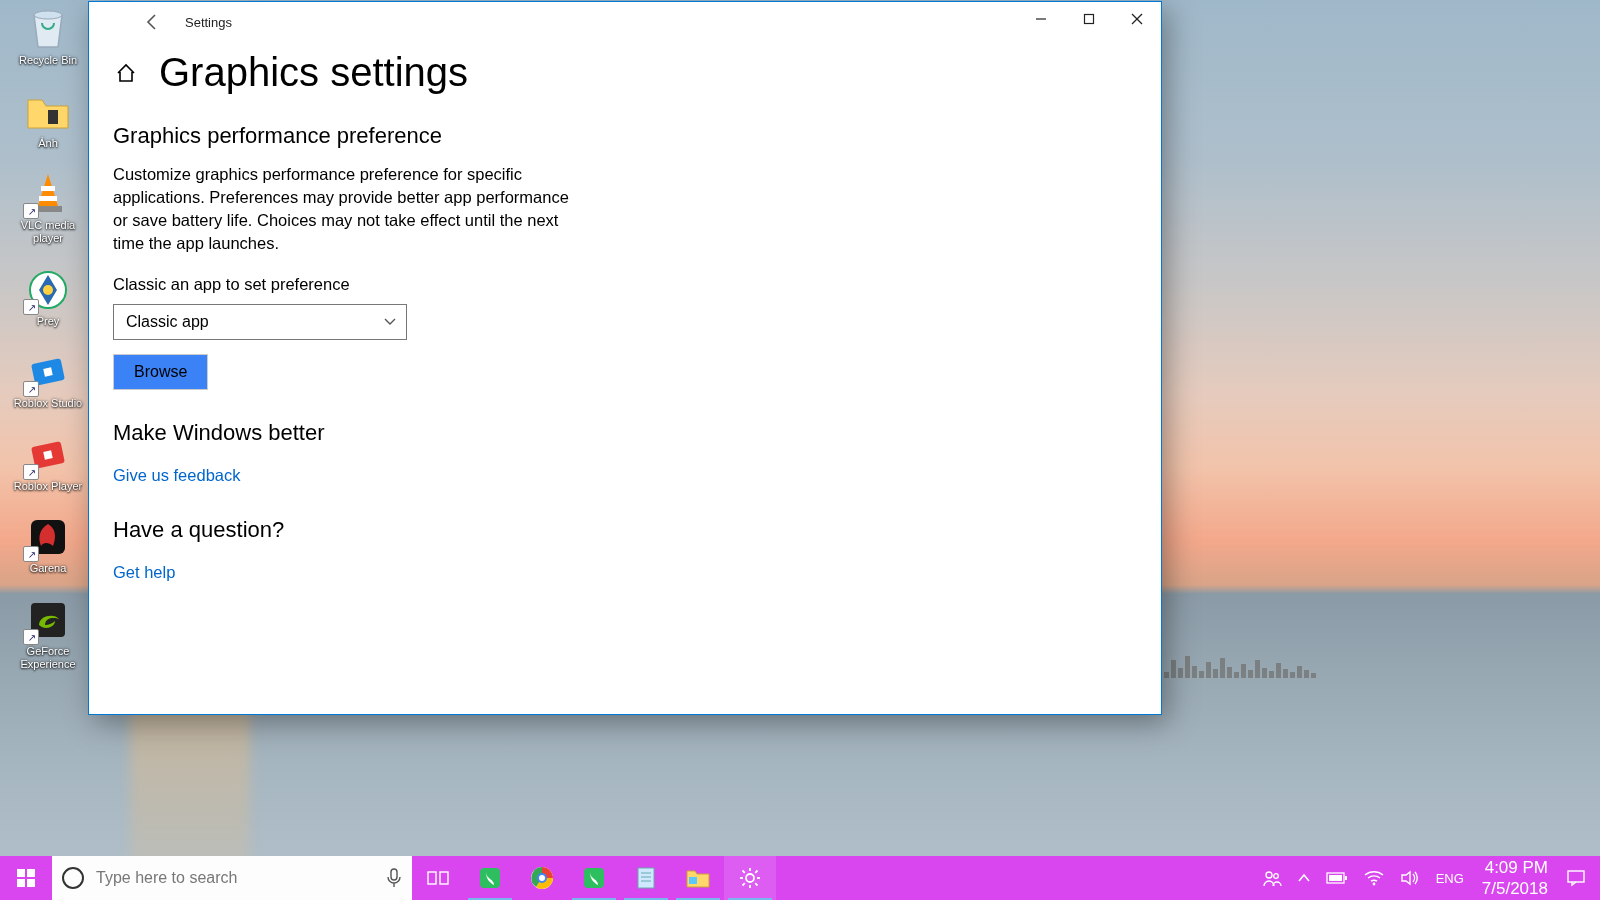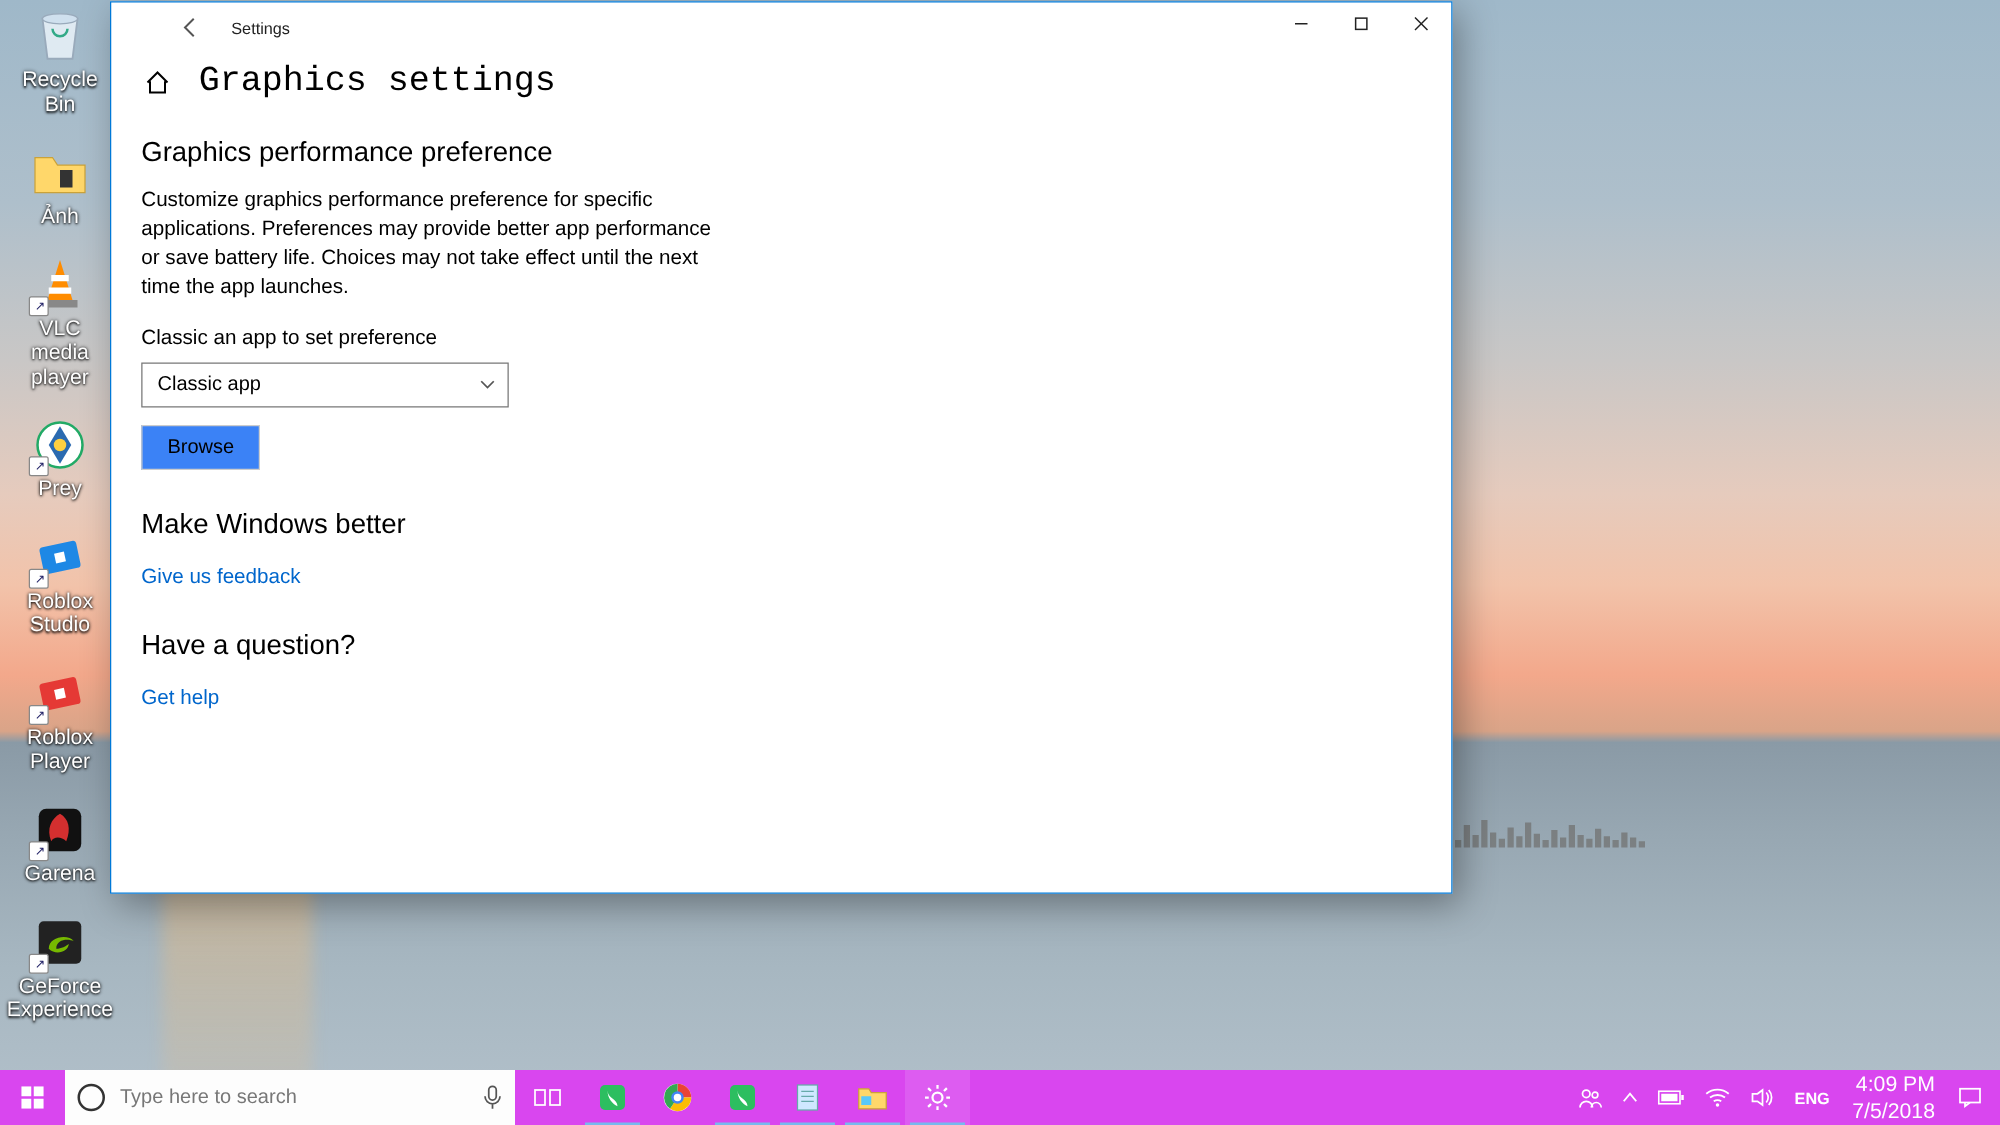--- a/index.html
+++ b/index.html
@@ -27,21 +27,21 @@
   }
   .skyline i { display:block; width:5px; background:#5a5048; }
 
   
   .desktop-icons {
     position:absolute; left:6px; top:6px; width:90px;
     display:flex; flex-direction:column; gap:22px;
   }
   .dicon { width:84px; display:flex; flex-direction:column; align-items:center; cursor:pointer; }
   .dicon .glyph { width:46px; height:46px; display:flex; align-items:center; justify-content:center; }
-  .dicon .label { font-size:17px; color:#fff; text-shadow:0 1px 2px rgba(0,0,0,0.9),0 0 3px rgba(0,0,0,0.8); text-align:center; line-height:1.15; margin-top:2px; }
+  .dicon .label { font-size:11px; color:#fff; text-shadow:0 1px 2px rgba(0,0,0,0.9),0 0 3px rgba(0,0,0,0.8); text-align:center; line-height:1.15; margin-top:2px; }
   .shortcut-arrow { position:relative; }
   .shortcut-arrow::after { content:""; position:absolute; left:-2px; bottom:-2px; width:14px; height:14px; background:#fff; border:1px solid #888; border-radius:2px; }
   .shortcut-arrow::before { content:"↗"; position:absolute; left:0px; bottom:-2px; width:14px; height:14px; font-size:10px; color:#226; z-index:2; text-align:center; line-height:14px; }
 
   
   .window {
     position:absolute; left:88px; top:1px; width:1074px; height:714px;
     background:#fff; border:1px solid #0078d7; border-top-width:1px;
     box-shadow: 6px 8px 28px rgba(0,0,0,0.35);
     display:flex; flex-direction:column;
@@ -50,21 +50,21 @@
   .tb-left { display:flex; align-items:center; gap:18px; padding-left:14px; }
   .back-btn { width:28px; height:28px; display:flex; align-items:center; justify-content:center; cursor:pointer; color:#555; }
   .tb-title { font-size:13px; color:#222; }
   .tb-spacer { flex:1; }
   .win-controls { display:flex; }
   .win-btn { width:48px; height:34px; display:flex; align-items:center; justify-content:center; cursor:pointer; color:#222; }
 
   .content { padding: 14px 24px 0 24px; overflow:hidden; flex:1; color:#000; }
   .page-header { display:flex; align-items:center; gap:20px; margin-bottom:28px; }
   .home-icon { width:26px; height:26px; display:flex; align-items:center; justify-content:center; cursor:pointer; color:#333; }
-  .page-title { font-size:28px; font-weight:400;font-family:Liberation Mono, monospace; }
+  .page-title { font-size:40px; font-weight:400; }
   .section-h { font-size:22px; font-weight:400; margin-bottom:14px; }
   .para { font-size:16.5px; line-height:1.4; max-width:470px; margin-bottom:20px; }
   .field-label { font-size:16.5px; margin-bottom:10px; }
   .combo {
     width:294px; height:36px; border:1px solid #777; display:flex; align-items:center;
     justify-content:space-between; padding:0 10px 0 12px; font-size:16px; cursor:pointer;
     margin-bottom:14px; background:#fff;
   }
   .combo .chev { color:#555; font-size:12px; }
   .btn {
@@ -87,21 +87,21 @@
     width:360px; height:44px; background:#fdfdfd; display:flex; align-items:center;
     color:#666; cursor:text; padding:0 10px 0 10px;
   }
   .search-box .cortana-ring { width:22px; height:22px; border:2px solid #333; border-radius:50%; margin-right:12px; }
   .search-box .ph { font-size:16px; color:#777; flex:1; }
   .search-box .mic { color:#555; }
   .tb-app { width:52px; display:flex; align-items:center; justify-content:center; cursor:pointer; position:relative; }
   .tb-app.active::after { content:""; position:absolute; left:4px; right:4px; bottom:0; height:2px; background:#76b9ed; }
   .tb-app.activebg { background:rgba(255,255,255,0.12); }
   .tray { margin-left:auto; display:flex; align-items:center; }
-  .tray-item { padding:1px 8px; height:44px; display:flex; align-items:center; justify-content:center; cursor:pointer; font-size:13px;font-weight:bold; }
+  .tray-item { padding:1px 8px; height:44px; display:flex; align-items:center; justify-content:center; cursor:pointer; font-size:13px; }
   .clock { display:flex; flex-direction:column; align-items:flex-end; justify-content:center; padding:0 10px; font-size:17px; line-height:1.25; cursor:pointer; }
   svg { display:block; }
 </style>
 </head>
 <body>
 
 <div class="wallpaper">
   <div class="skyline">
     <i style="height:8px"></i>
       <i style="height:14px"></i>

